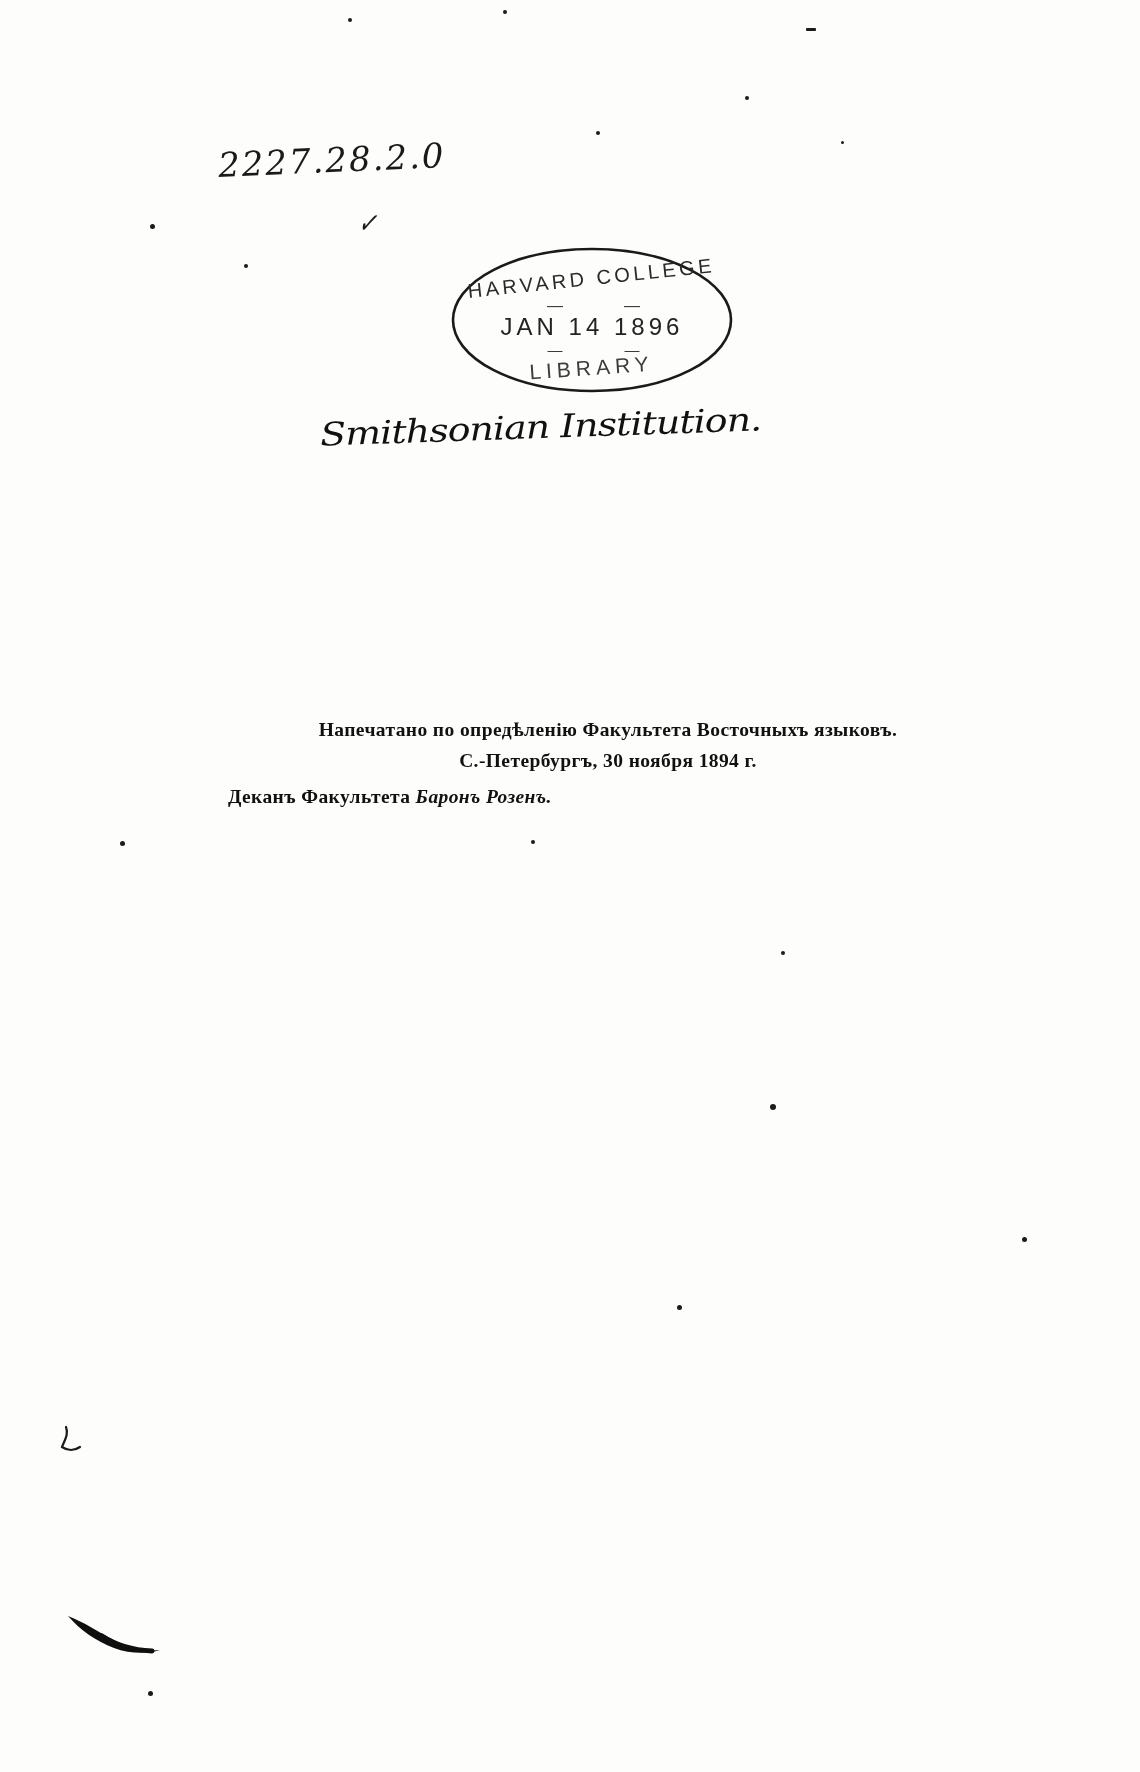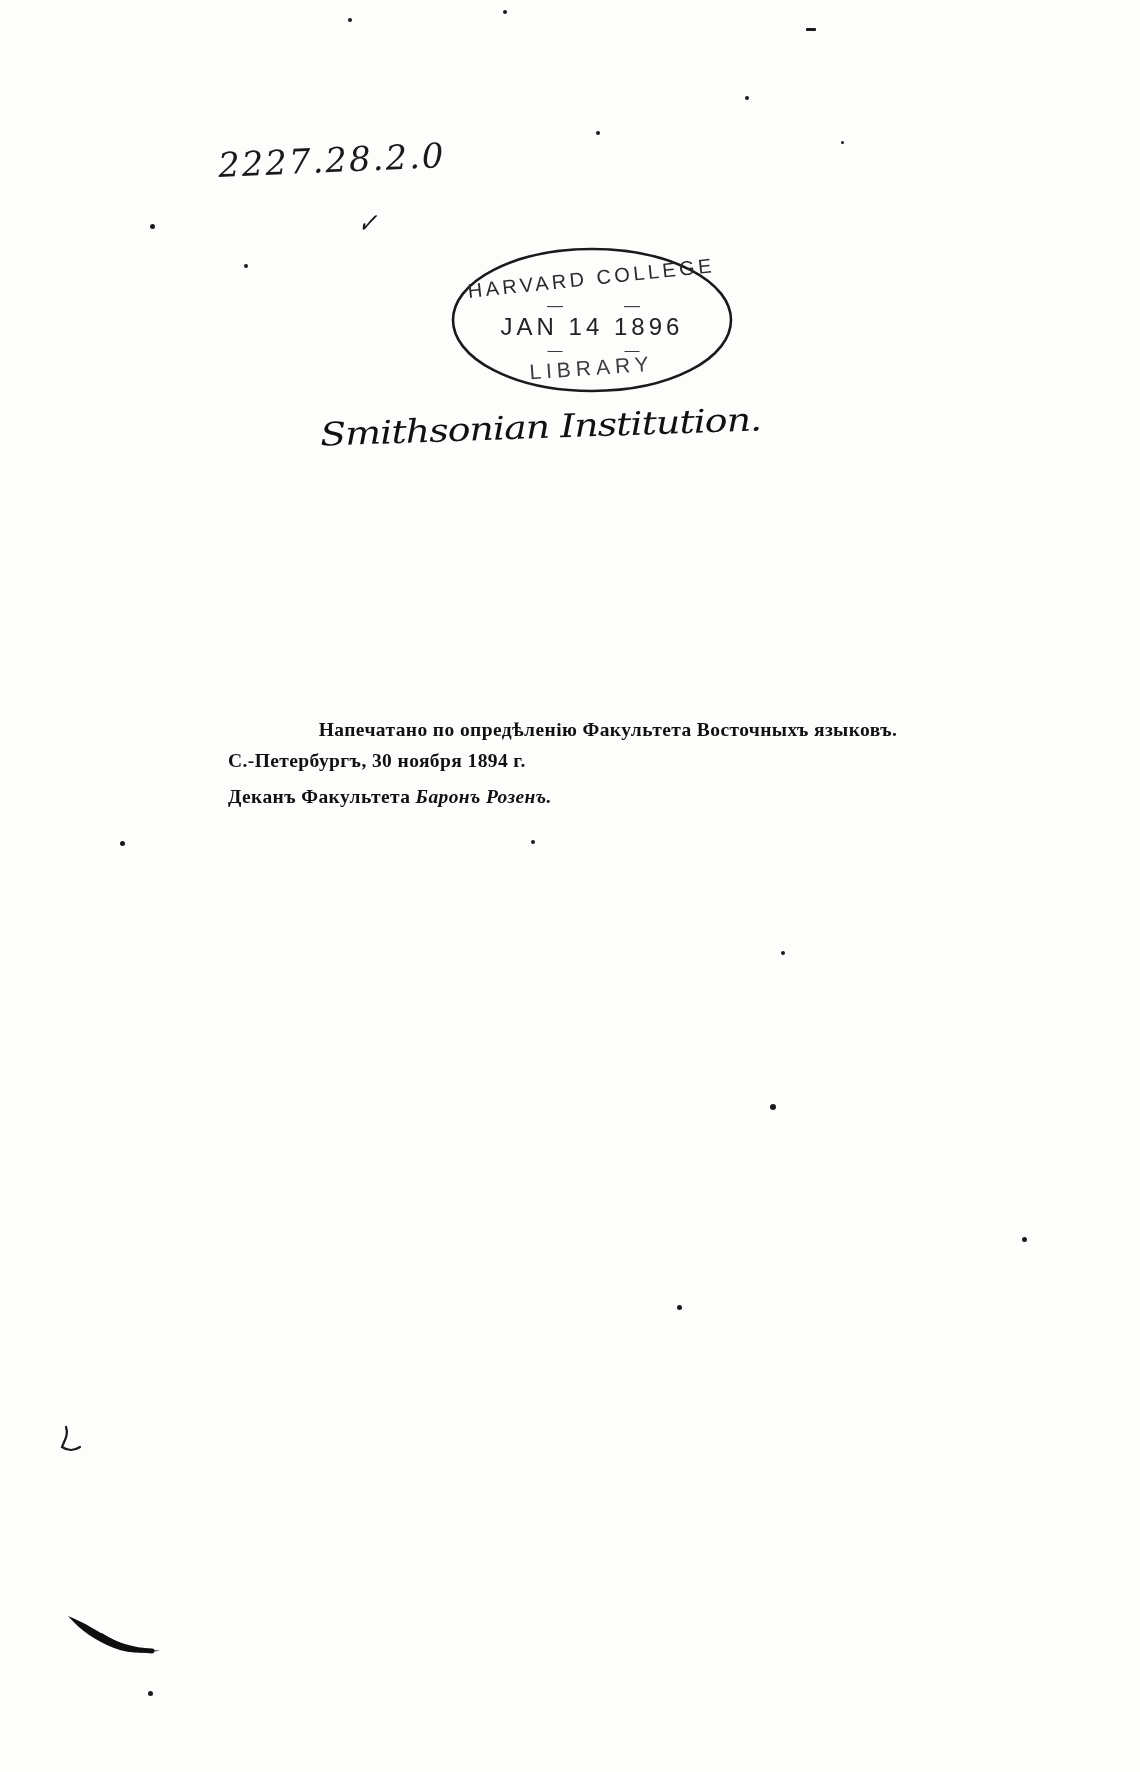--- a/index.html
+++ b/index.html
@@ -81,21 +81,21 @@
   }
   .imprimatur .line1 {
     text-align: center;
     font-size: 19.5px;
     letter-spacing: 0.4px;
     font-weight: 600;
     white-space: nowrap;
   }
   .imprimatur .line2 {
     margin-top: 9px;
-    text-align: left;
+    text-align: center;
     font-size: 19.5px;
     letter-spacing: 0.4px;
     font-weight: 600;
   }
   .imprimatur .line3 {
     margin-top: 14px;
     font-size: 19.5px;
     letter-spacing: 0.4px;
     font-weight: 600;
     padding-right: 8px;

